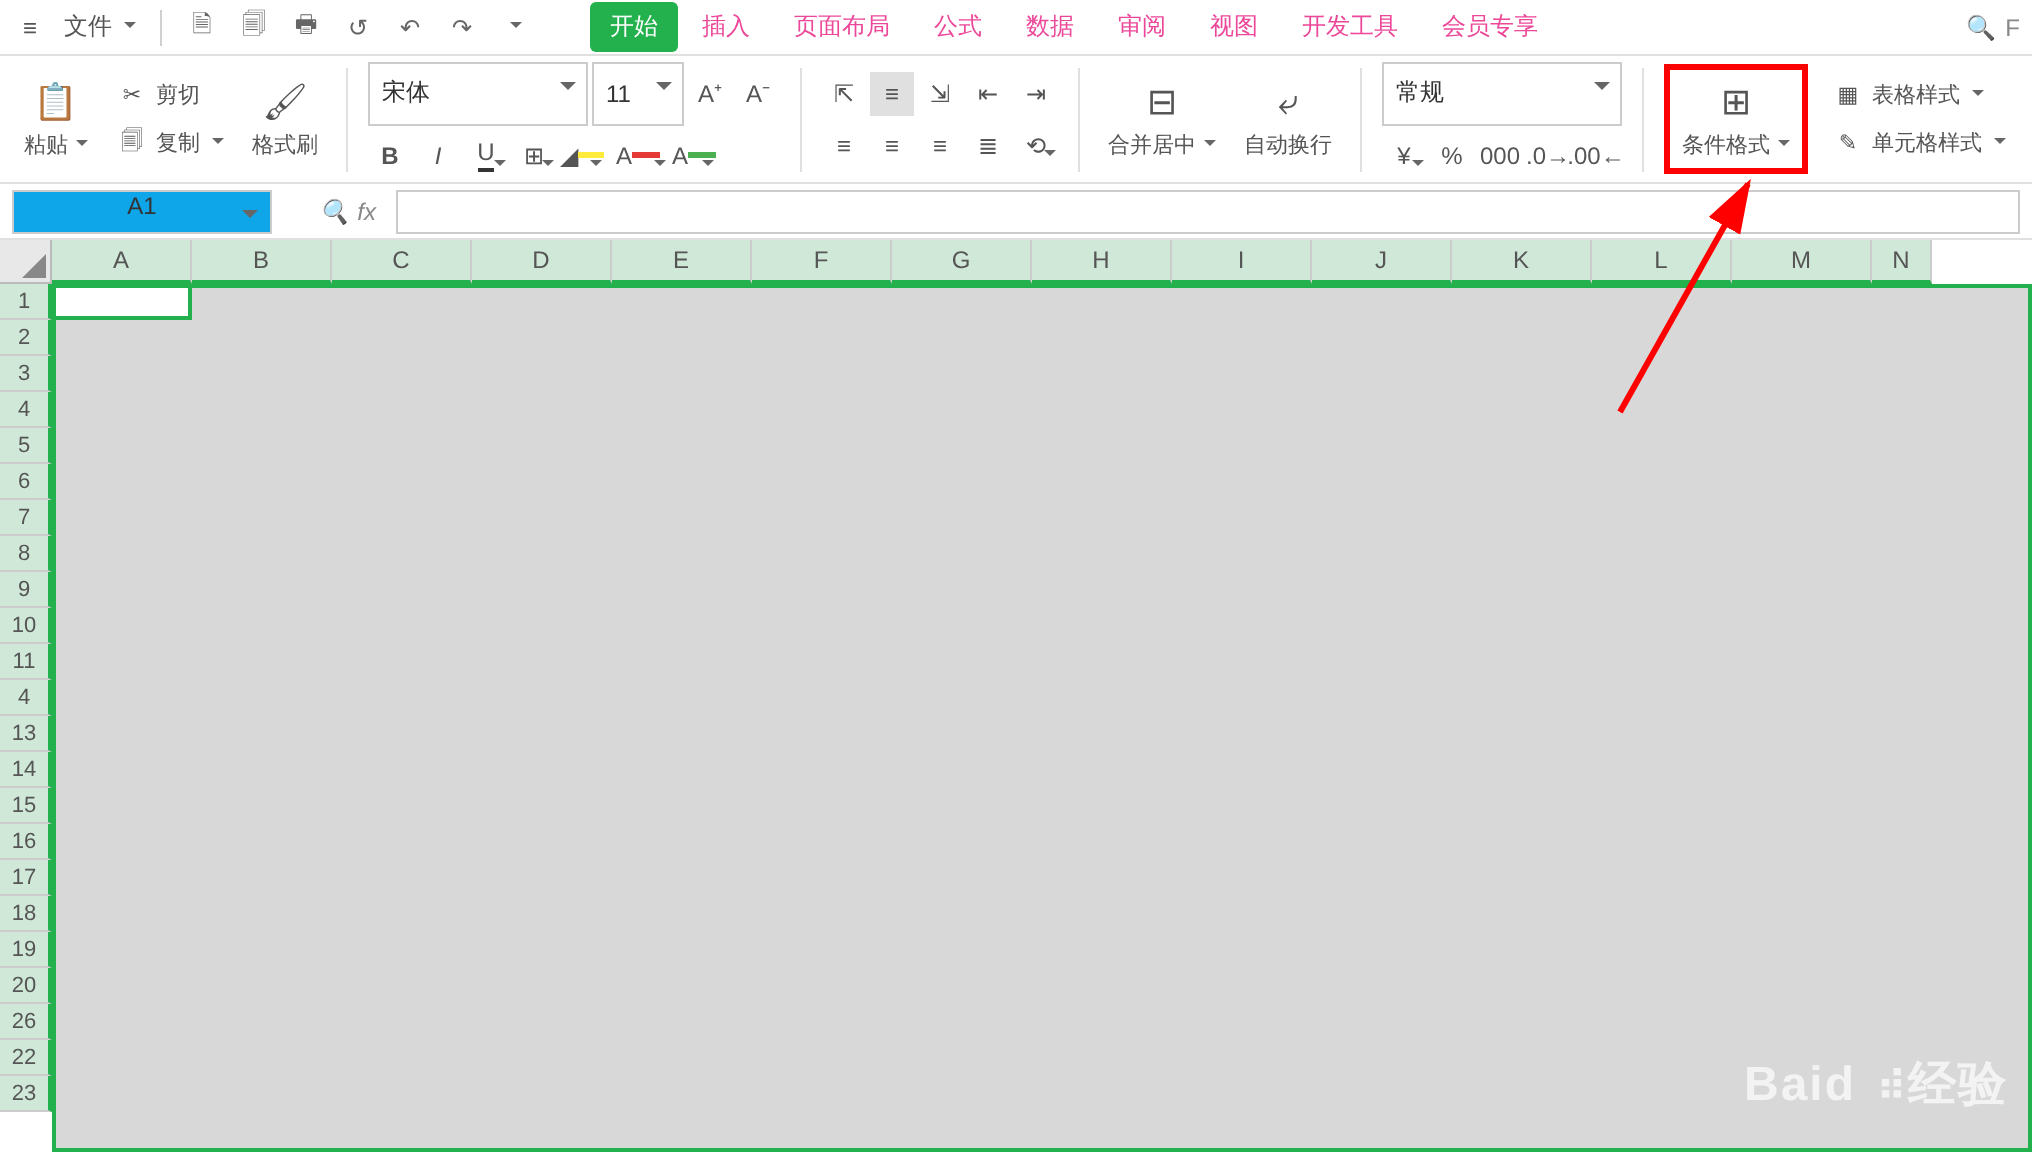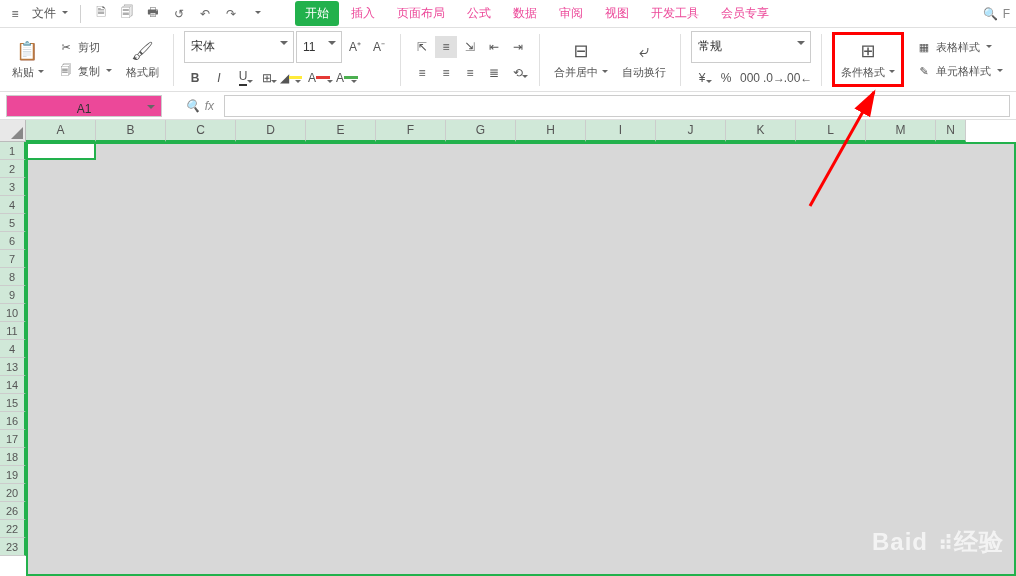--- a/index.html
+++ b/index.html
@@ -29,21 +29,21 @@
 .tool-row { display:flex; align-items:center; gap:2px; }
 .tool-btn { width:22px; height:22px; display:flex; align-items:center; justify-content:center; cursor:pointer; color:#555; position:relative; }
 .tool-btn.dd::after { content:""; position:absolute; right:1px; bottom:3px; border:3px solid transparent; border-top-color:#666; }
 .tool-btn.sel-a { width:30px; }
 .underline-bar { border-bottom:2px solid #333; padding-bottom:1px; }
 .color-bar { display:inline-block; width:14px; height:3px; }
 
 .highlight-box { border:3px solid #ff0000; padding:2px; }
 
 .formula-bar { height:28px; display:flex; align-items:center; padding:0 6px; gap:6px; border-bottom:1px solid #e0e0e0; }
-.name-box { width:156px; height:22px; border:1px solid #ccc; display:flex; align-items:flex-end; justify-content:center; position:relative; font-size:12px; background:#ec4899; }
+.name-box { width:130px; height:22px; border:1px solid #ccc; display:flex; align-items:flex-start; justify-content:center; position:relative; font-size:12px; background:#0ea5e9; }
 .name-box::after { content:""; position:absolute; right:6px; top:9px; border:4px solid transparent; border-top-color:#666; }
 .fx-label { width:50px; display:flex; align-items:center; justify-content:flex-end; gap:4px; color:#888; font-style:italic; padding-right:4px; }
 .fx-input { flex:1; height:22px; border:1px solid #ccc; border-radius:0; padding:0 4px; }
 
 .sheet { position:absolute; top:120px; left:0; right:0; bottom:0; display:flex; }
 .corner { width:26px; height:22px; background:#e8e8e8; border-right:1px solid #bbb; border-bottom:1px solid #bbb; position:relative; }
 .corner::after { content:""; position:absolute; right:2px; bottom:2px; width:0; height:0; border:6px solid transparent; border-bottom-color:#888; border-right-color:#888; }
 .col-headers { display:flex; height:22px; }
 .col-h { width:70px; background:#e8e8e8; border-right:1px solid #ccc; border-bottom:1px solid #bbb; display:flex; align-items:center; justify-content:center; font-size:12px; color:#555; }
 .col-h.sel-col { background:#d0e8d8; border-bottom:2px solid #22b14c; }

